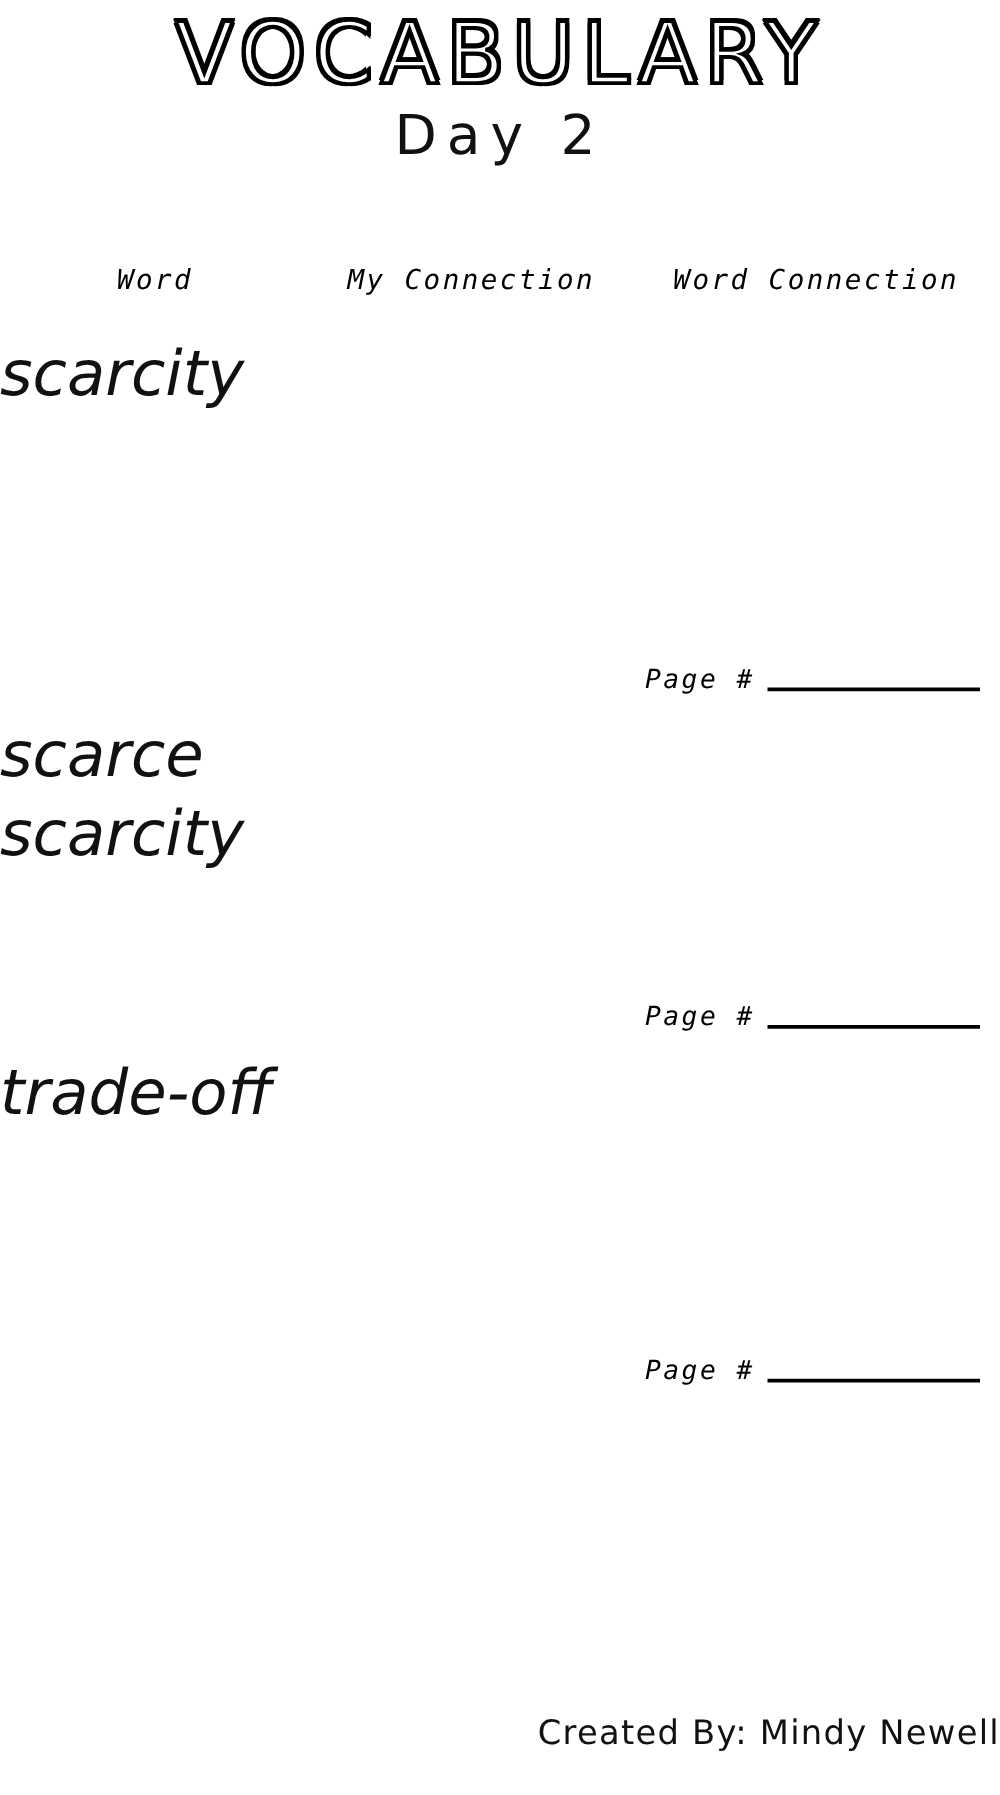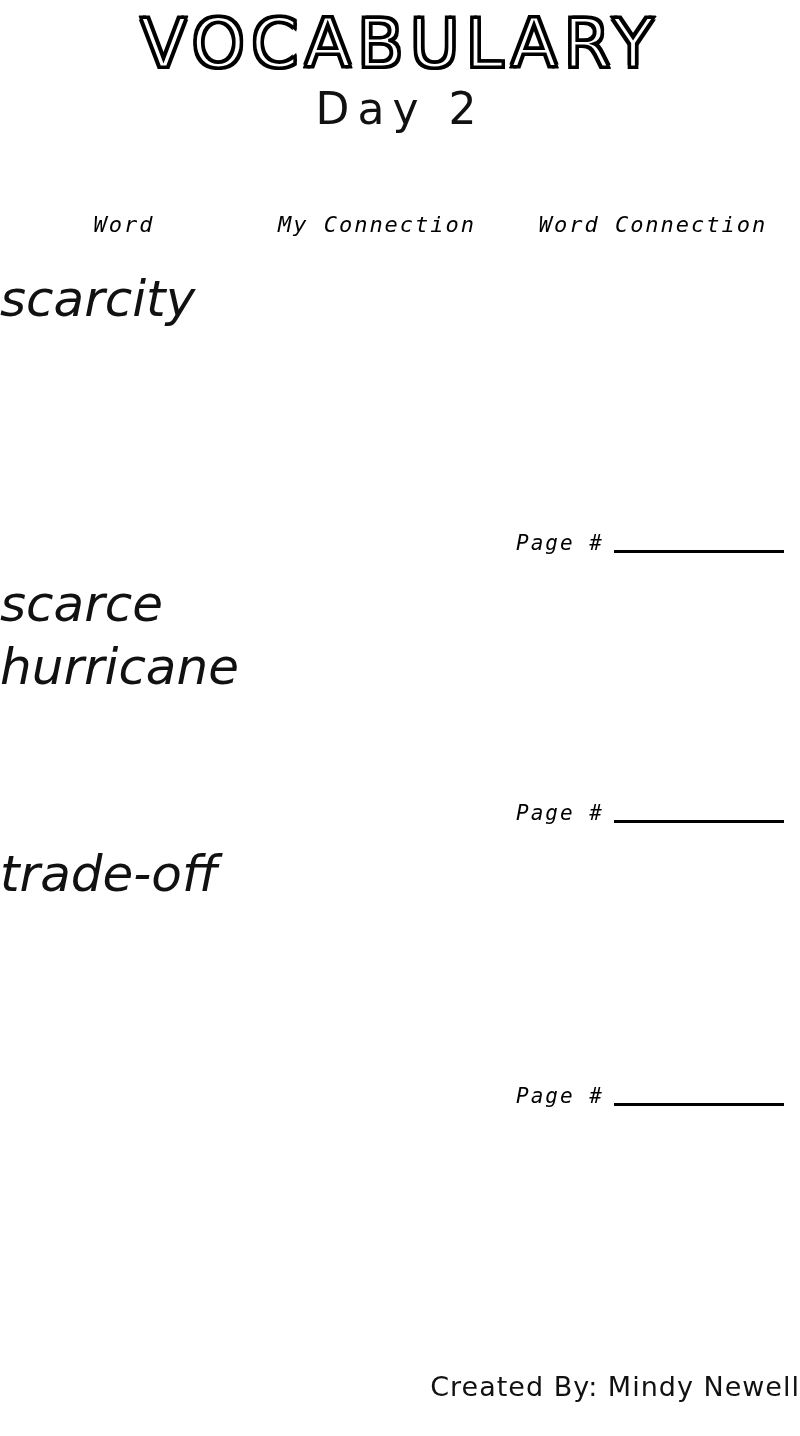--- a/index.html
+++ b/index.html
@@ -189,21 +189,21 @@
             <div class="page-line">
               <span class="page-label">Page #</span>
               <span class="page-blank"></span>
             </div>
           </td>
         </tr>
 
         <tr class="body-row r3">
           <td class="word-cell vline-1">
             <div class="word-text">scarce
-hurricane</div>
+scarcity</div>
           </td>
           <td class="vline-2"></td>
           <td class="story-cell">
             <div class="page-line">
               <span class="page-label">Page #</span>
               <span class="page-blank"></span>
             </div>
           </td>
         </tr>
 

